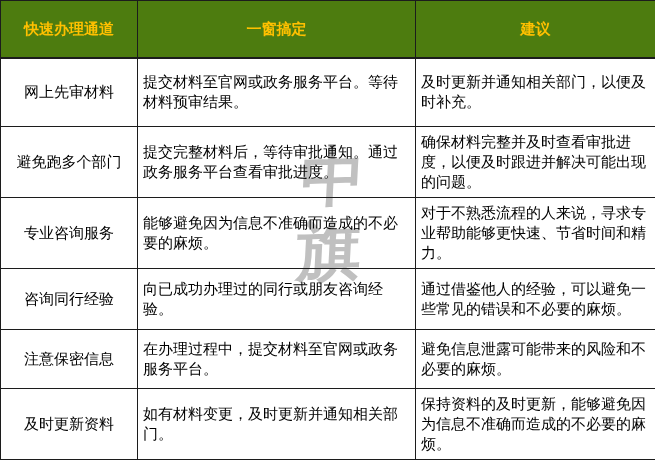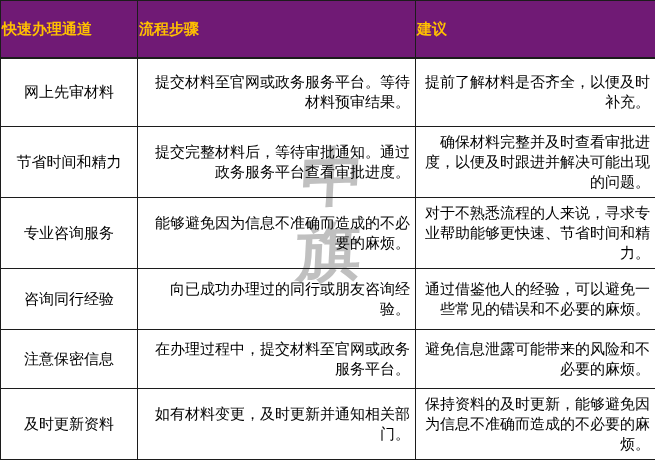--- a/index.html
+++ b/index.html
@@ -39,42 +39,42 @@
     width: 655px;
     height: 460px;
     border-collapse: collapse;
     table-layout: fixed;
     background: transparent;
   }
   table.main th, table.main td {
     border: 1px solid #1c1c1c;
   }
   table.main th {
-    background: #701a75;
+    background: #4d7c0f;
     color: #FFC000;
     font-weight: bold;
     font-size: 15px;
     height: 54px;
-    text-align: left;
+    text-align: center;
     border-bottom-width: 2px;
   }
   table.main td {
     background: transparent;
     color: #000000;
     font-size: 15px;
     line-height: 20px;
     vertical-align: middle;
     padding: 3px 5px;
   }
   td.channel-cell {
     text-align: center;
     padding: 3px 2px;
   }
   td.steps-cell, td.suggestion-cell {
-    text-align: right;
+    text-align: left;
   }
   tbody tr:nth-child(1) { height: 64px; }
   tbody tr:nth-child(2) { height: 57px; }
   tbody tr:nth-child(3) { height: 58px; }
   tbody tr:nth-child(4) { height: 57px; }
   tbody tr:nth-child(5) { height: 55px; }
   tbody tr:nth-child(6) { height: 55px; }
   tbody tr:nth-child(7) { height: 58px; }
 </style>
 </head>
@@ -86,32 +86,32 @@
 
   <table class="main">
     <colgroup>
       <col style="width:137px">
       <col style="width:278px">
       <col style="width:240px">
     </colgroup>
     <thead>
       <tr>
         <th>快速办理通道</th>
-        <th>流程步骤</th>
+        <th>一窗搞定</th>
         <th>建议</th>
       </tr>
     </thead>
     <tbody id="table-body">
         <tr>
           <td class="channel-cell">网上先审材料</td>
           <td class="steps-cell">提交材料至官网或政务服务平台。等待材料预审结果。</td>
-          <td class="suggestion-cell">提前了解材料是否齐全，以便及时补充。</td>
+          <td class="suggestion-cell">及时更新并通知相关部门，以便及时补充。</td>
         </tr>
         <tr>
-          <td class="channel-cell">节省时间和精力</td>
+          <td class="channel-cell">避免跑多个部门</td>
           <td class="steps-cell">提交完整材料后，等待审批通知。通过政务服务平台查看审批进度。</td>
           <td class="suggestion-cell">确保材料完整并及时查看审批进度，以便及时跟进并解决可能出现的问题。</td>
         </tr>
         <tr>
           <td class="channel-cell">专业咨询服务</td>
           <td class="steps-cell">能够避免因为信息不准确而造成的不必要的麻烦。</td>
           <td class="suggestion-cell">对于不熟悉流程的人来说，寻求专业帮助能够更快速、节省时间和精力。</td>
         </tr>
         <tr>
           <td class="channel-cell">咨询同行经验</td>

